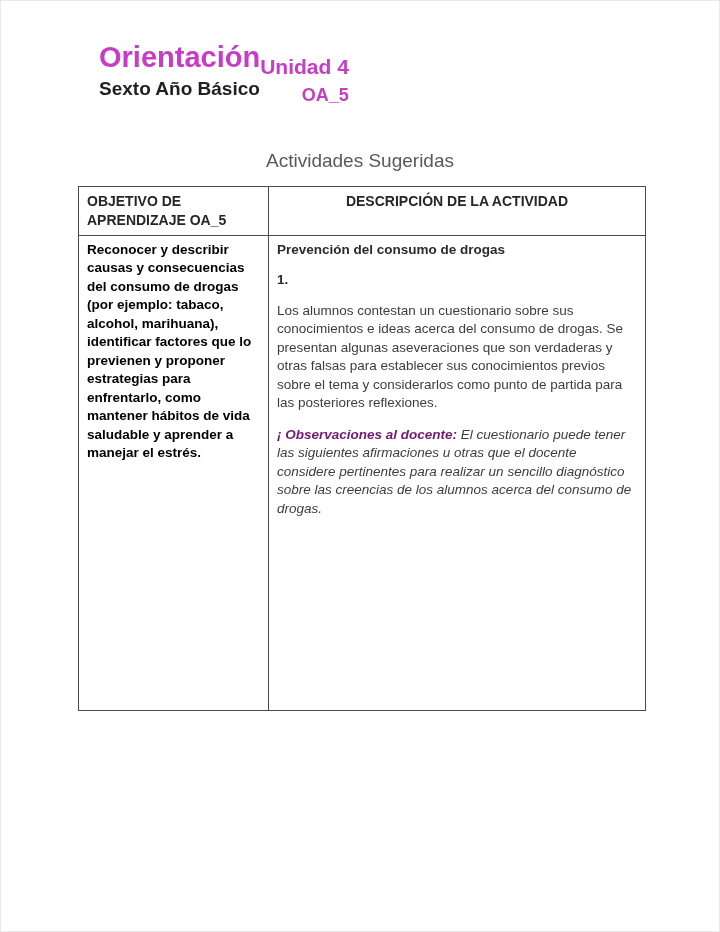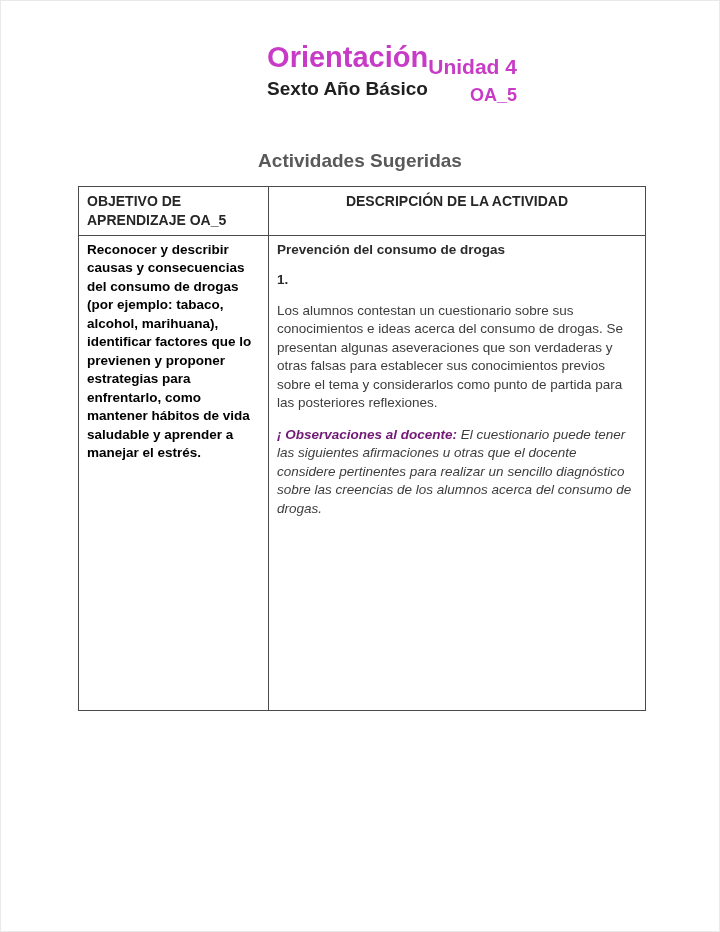--- a/index.html
+++ b/index.html
@@ -14,21 +14,21 @@
     background:#ffffff;
     box-sizing:border-box;
     border:1px solid #e9e9e9;
     font-family:"Liberation Sans",sans-serif;
     overflow:hidden;
     position:relative;
   }
   
   .doc-header{
     display:flex;
-    justify-content:center;
+    justify-content:flex-start;
     align-items:flex-start;
     padding:41px 34px 0 98px;
   }
   .brand{
     font-size:29px;
     font-weight:bold;
     color:var(--accent);
     line-height:1.1;
   }
   .grade{
@@ -50,21 +50,21 @@
     font-weight:bold;
     color:var(--accent);
     margin-top:8px;
     line-height:1.1;
   }
   
   .section-title{
     margin:44px 0 0 0;
     text-align:center;
     font-size:19px;
-    font-weight:bold;
+    font-weight:normal;
     color:var(--section_title_gray);
     line-height:1.15;
   }
   
   .doc-table{
     border-collapse:collapse;
     table-layout:fixed;
     margin:14px 0 0 77px;
     width:567px;
     border-radius:15px;

